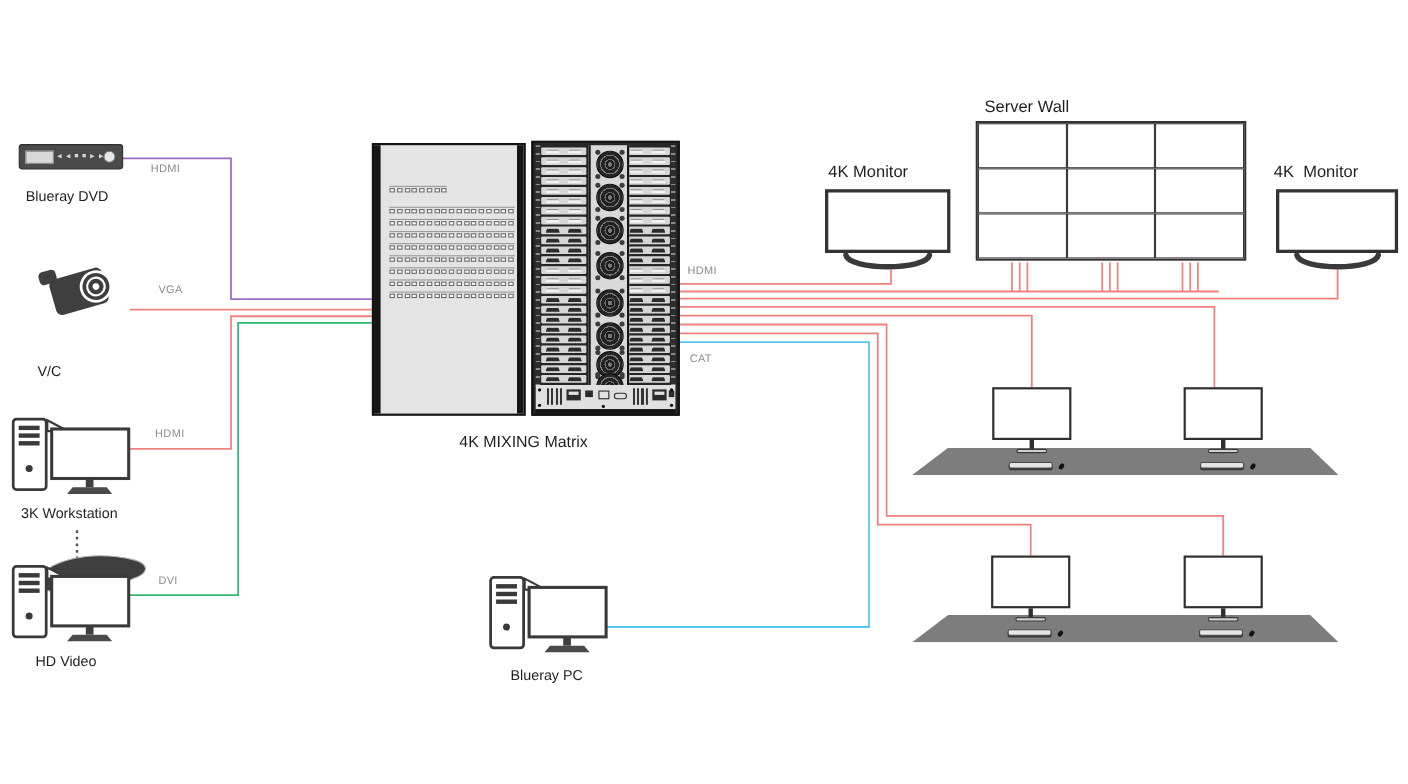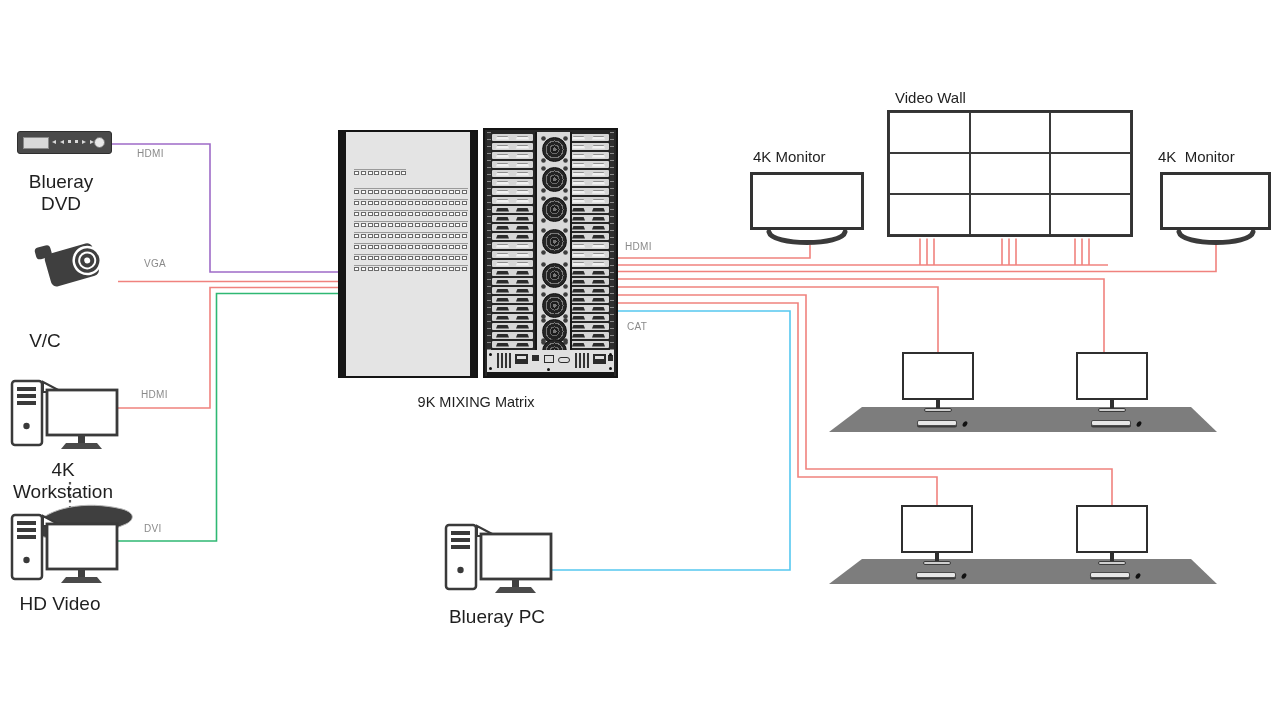--- a/index.html
+++ b/index.html
@@ -1,19 +1,19 @@
 <!DOCTYPE html>
 <html style="--c-purple: #9E6BC7; --c-red: #F0827E; --c-green: #2FB873; --c-cyan: #55C8F0;"><head>
 <meta charset="utf-8">
 <style>
   html,body{margin:0;padding:0;background:#fff;}
   #canvas{position:relative;width:1280px;height:713px;background:#fff;overflow:hidden;
           font-family:"Liberation Sans", sans-serif;color:#1a1a1a;}
   .abs{position:absolute;}
-  .lbl{position:absolute;font-size:19px;color:#1f1f1f;text-align:center;}
+  .lbl{position:absolute;font-size:13px;color:#1f1f1f;text-align:center;}
   .lbl-big{position:absolute;font-size:15px;color:#1f1f1f;white-space:pre;}
   .port{position:absolute;font-size:10px;color:#8a8a8a;letter-spacing:.3px;}
   svg{display:block;}
   #wires{position:absolute;left:0;top:0;pointer-events:none;}
   .w{fill:none;stroke-width:1.6px;}
   .w-purple{stroke:var(--c-purple,#9E6BC7);}
   .w-red{stroke:var(--c-red,#F0827E);}
   .w-green{stroke:var(--c-green,#2FB873);}
   .w-cyan{stroke:var(--c-cyan,#55C8F0);}
 
@@ -139,21 +139,21 @@
     <polygon points="33,3 52,13 33,13" fill="#fff" stroke="#3a3a3a" stroke-width="2"></polygon>
     <rect x="2" y="2" width="30" height="64" rx="3" fill="#fff" stroke="#3a3a3a" stroke-width="2.5"></rect>
     <rect x="7" y="8" width="19" height="4" fill="#3a3a3a"></rect>
       <rect x="7" y="15" width="19" height="4" fill="#3a3a3a"></rect>
       <rect x="7" y="22" width="19" height="4" fill="#3a3a3a"></rect>
     <circle cx="16.5" cy="47" r="3.2" fill="#3a3a3a"></circle>
     <rect x="37" y="11" width="70" height="45" fill="#fff" stroke="#3a3a3a" stroke-width="2.8"></rect>
     <rect x="68" y="56" width="7" height="8" fill="#3f3f3f"></rect>
     <path d="M56,64 h31 l5,6 h-41 z" fill="#4a4a4a"></path>
   </svg>
-  <div class="lbl" style="left:13px;top:459px;width:100px;">4K Workstation</div>
+  <div class="lbl" style="left:13px;top:459px;width:100px;">3K Workstation</div>
   <div class="port" style="left:141px;top:389px;">HDMI</div>
 
   <svg class="pcicon" style="left:10px;top:513px;" viewBox="0 0 112 78">
     <polygon points="33,3 52,13 33,13" fill="#fff" stroke="#3a3a3a" stroke-width="2"></polygon>
     <rect x="2" y="2" width="30" height="64" rx="3" fill="#fff" stroke="#3a3a3a" stroke-width="2.5"></rect>
     <rect x="7" y="8" width="19" height="4" fill="#3a3a3a"></rect>
       <rect x="7" y="15" width="19" height="4" fill="#3a3a3a"></rect>
       <rect x="7" y="22" width="19" height="4" fill="#3a3a3a"></rect>
     <circle cx="16.5" cy="47" r="3.2" fill="#3a3a3a"></circle>
     <rect x="37" y="11" width="70" height="45" fill="#fff" stroke="#3a3a3a" stroke-width="2.8"></rect>
@@ -337,21 +337,21 @@
           <div class="fbtn" style="left: 67.5px;"></div>
           <div class="fbtn" style="left: 74.25px;"></div>
           <div class="fbtn" style="left: 81px;"></div>
           <div class="fbtn" style="left: 87.75px;"></div>
           <div class="fbtn" style="left: 94.5px;"></div>
           <div class="fbtn" style="left: 101.25px;"></div>
           <div class="fbtn" style="left: 108px;"></div>
         </div>
       </div>
   </div>
-  <div class="lbl" style="left:396px;top:394px;width:160px;font-size:14.5px;">9K MIXING Matrix</div>
+  <div class="lbl" style="left:396px;top:394px;width:160px;font-size:14.5px;">4K MIXING Matrix</div>
 
   <div id="rear" class="abs">
     <div class="screwcol" style="left:2px;"></div>
     <div class="screwcol" style="right:2px;"></div>
     <div class="cardcol" style="left:7px;" id="cards-l">
         <div class="card" style="top: 0px;">
           <div class="conn l light"></div>
           <div class="conn r light"></div>
         </div>
         <div class="card" style="top: 9px;">
@@ -572,21 +572,21 @@
     </div>
     <div id="rearbase"></div>
   </div>
 
   <div class="port" style="left:625px;top:241px;">HDMI</div>
   <div class="port" style="left:627px;top:321px;">CAT</div>
 
   <div class="lbl-big" style="left:753px;top:148px;">4K Monitor</div>
   <div class="tv" style="left:750px;top:172px;width:114px;height:58px;"></div>
 
-  <div class="lbl-big" style="left:895px;top:89px;">Video Wall</div>
+  <div class="lbl-big" style="left:895px;top:89px;">Server Wall</div>
   <div id="wall" class="abs">
       <div class="wcell"></div>
       <div class="wcell"></div>
       <div class="wcell"></div>
       <div class="wcell"></div>
       <div class="wcell"></div>
       <div class="wcell"></div>
       <div class="wcell"></div>
       <div class="wcell"></div>
       <div class="wcell"></div>

